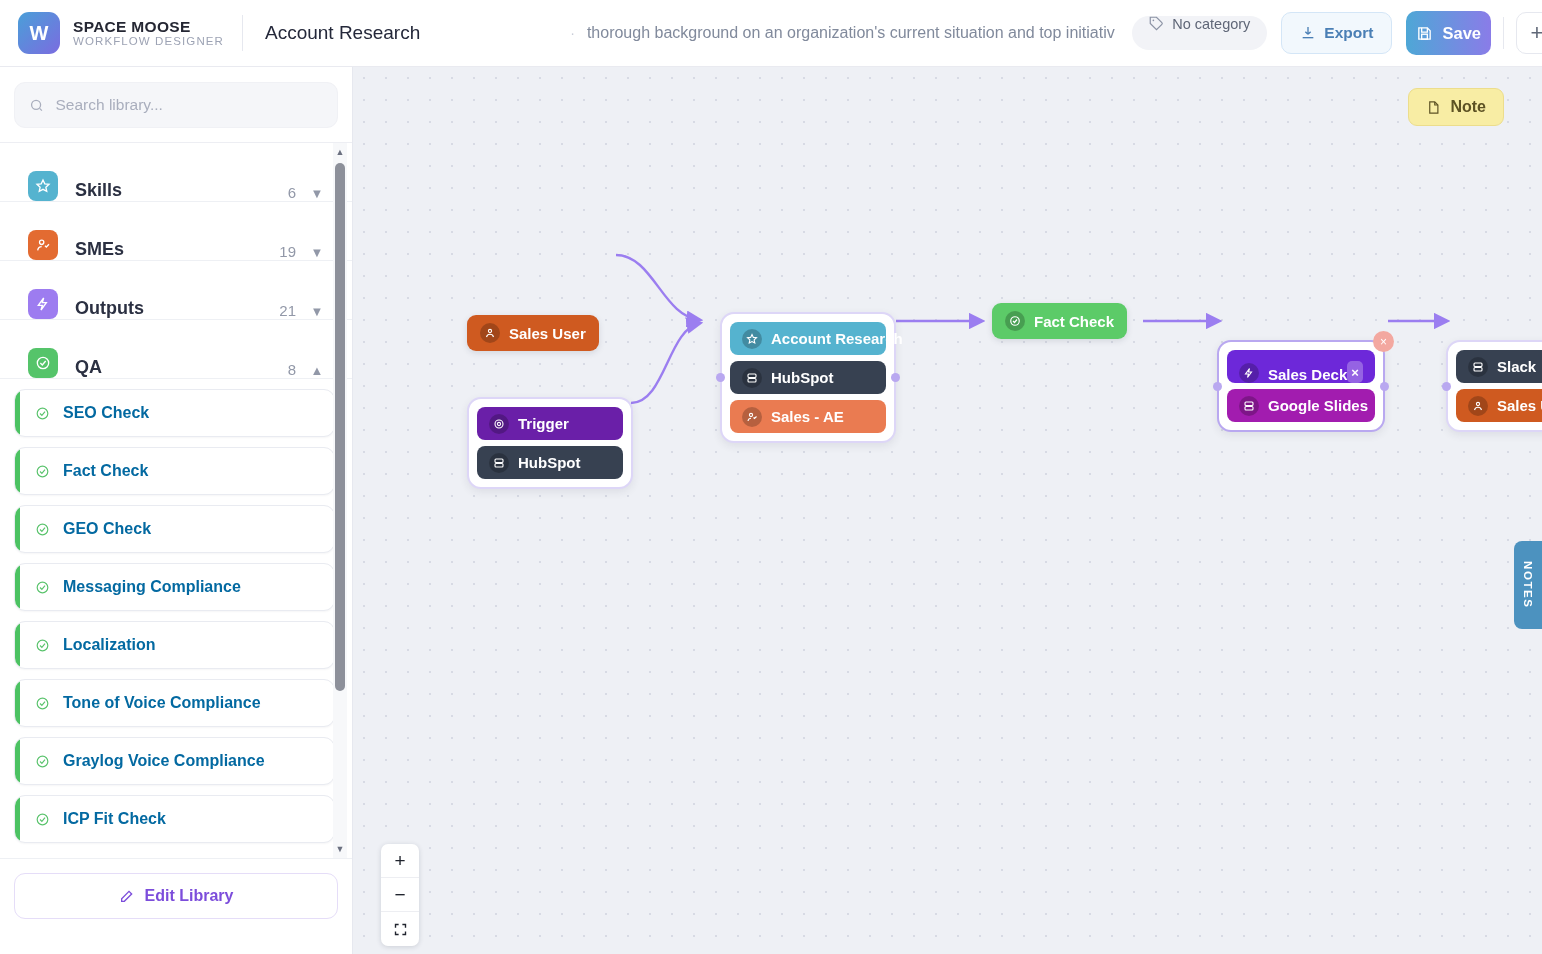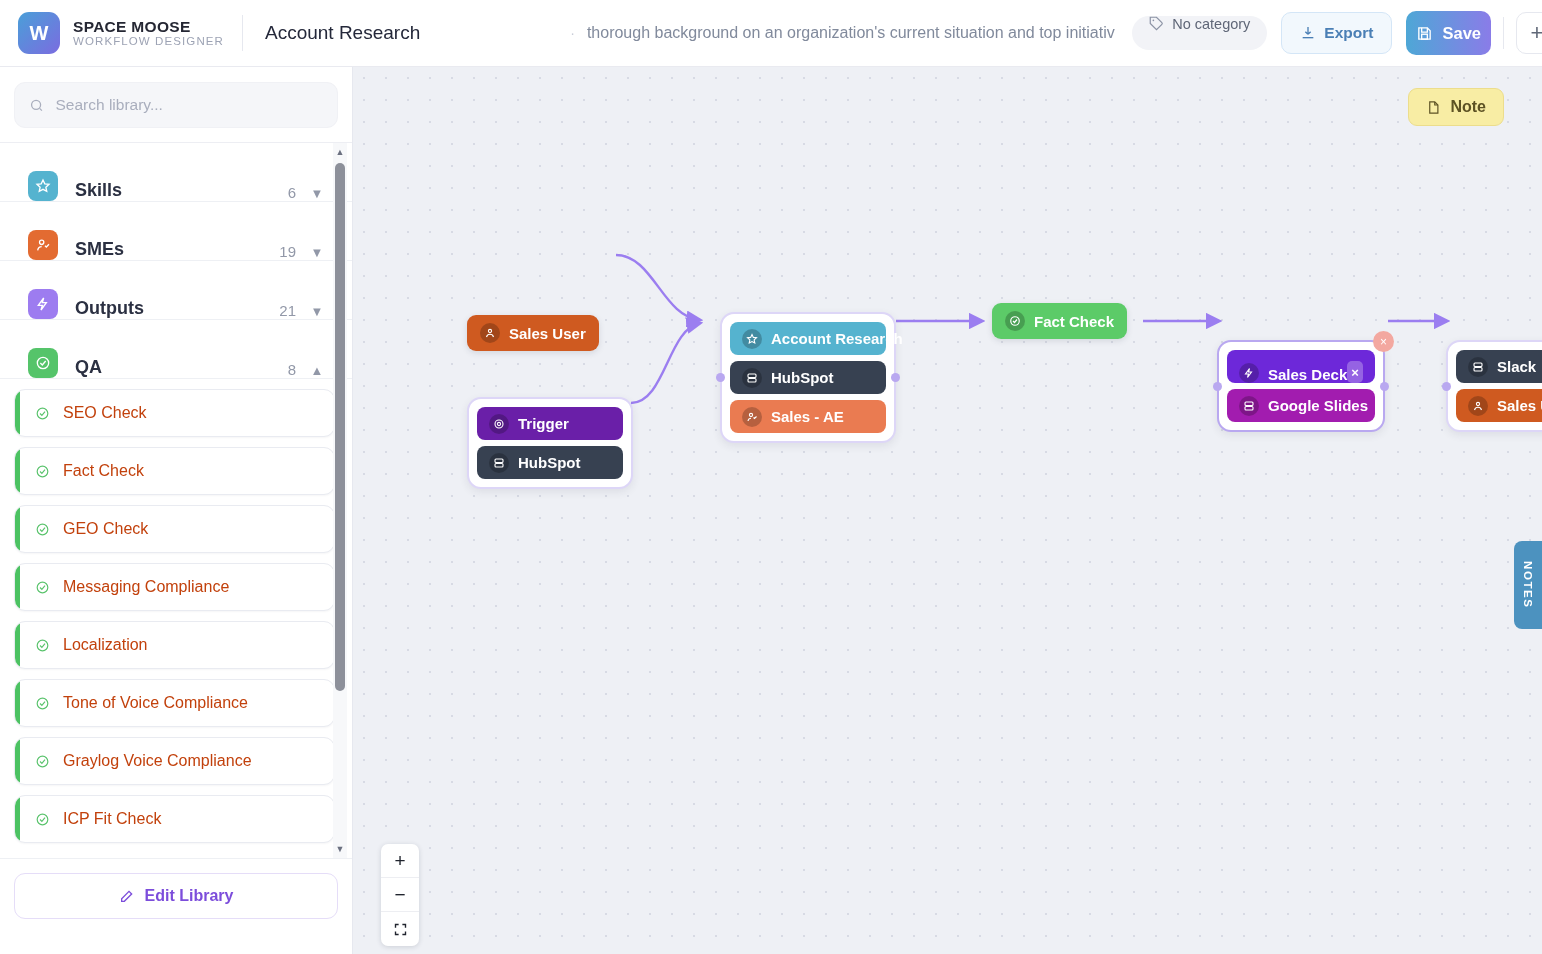--- a/index.html
+++ b/index.html
@@ -119,21 +119,21 @@
     position: relative;
     margin: 0 17px 10px 14px;
     height: 48px; border-radius: 11px;
     background: #fff; border: 1px solid #e9ebf1;
     display: flex; align-items: center; cursor: grab;
     box-shadow: 0 1px 2px rgba(30,35,55,.04);
     overflow: hidden;
   }
   .item-bar { position: absolute; left: 0; top: 0; bottom: 0; width: 5px; border-radius: 11px 0 0 11px; }
   .item-ic { margin-left: 20px; display: flex; align-items: center; }
-  .item-label { margin-left: 13px; font-size: 16px; color: #c2410c; font-weight: 400; }
+  .item-label { margin-left: 13px; font-size: 16px; color: #0369a1; font-weight: 700; }
   .items-pad { padding-top: 10px; }
 
   .sb-track {
     position: absolute; right: 5px; top: 0; bottom: 0; width: 14px;
     background: #f7f8fa;
   }
   .sb-up, .sb-down {
     position: absolute; left: 1px; width: 12px; height: 14px;
     display: flex; align-items: center; justify-content: center;
     font-size: 9px; color: #6b7080;

